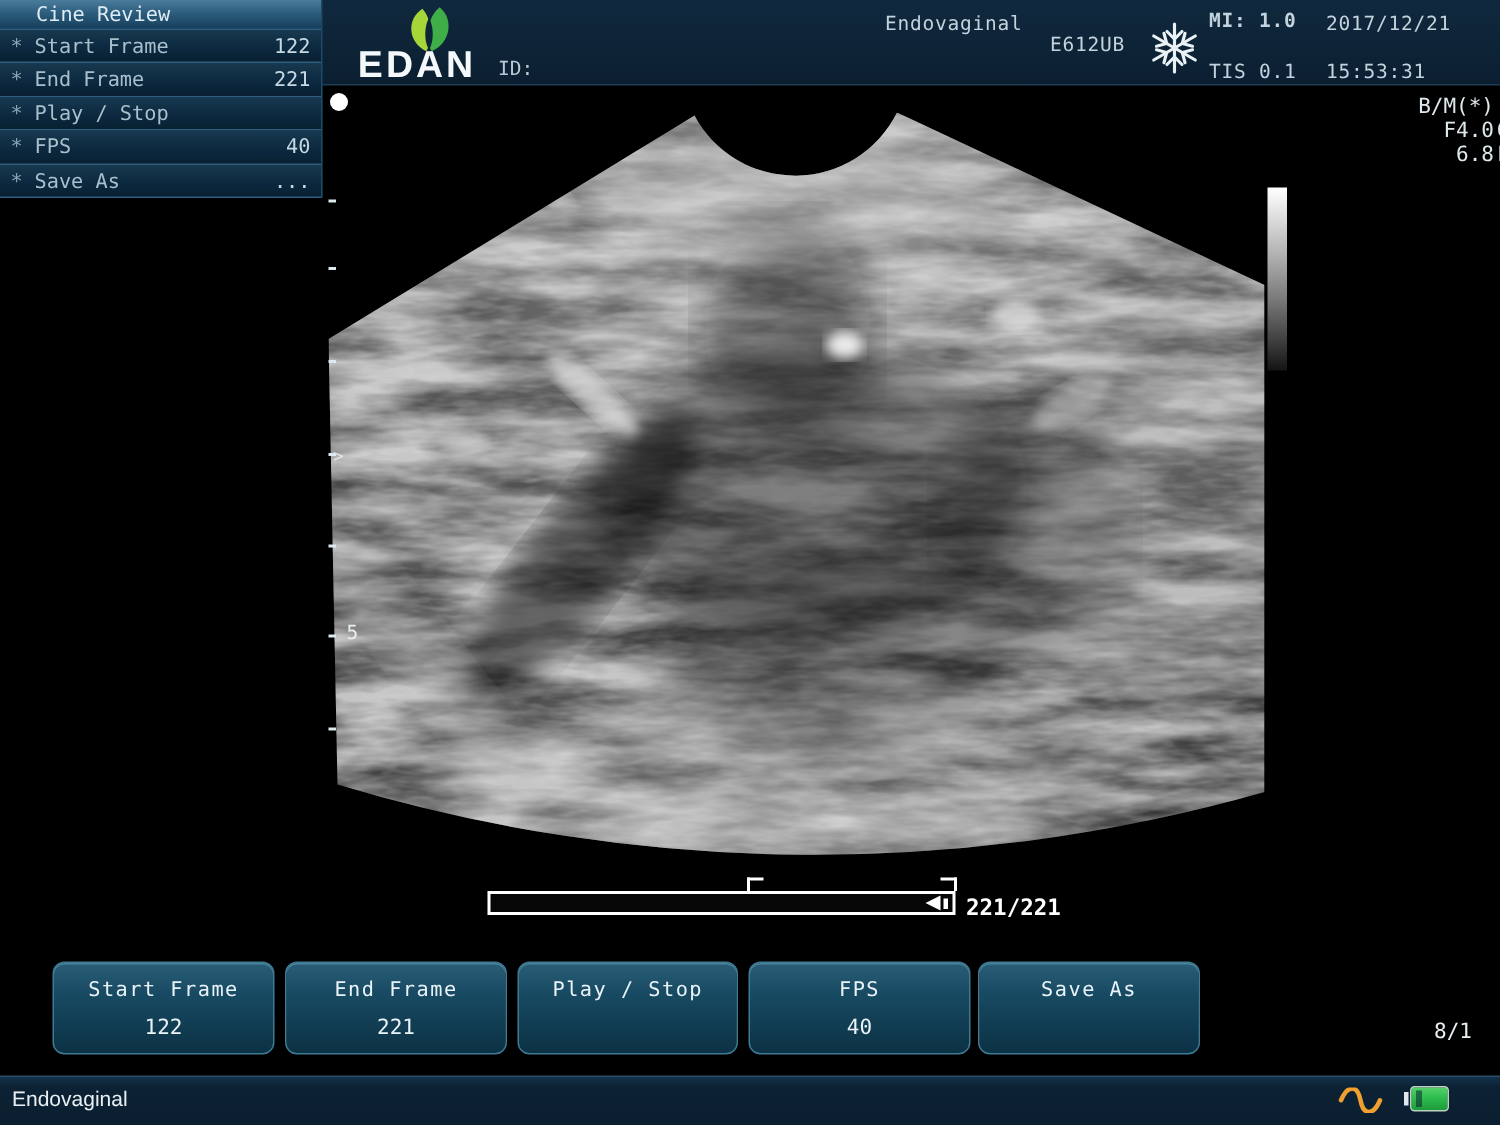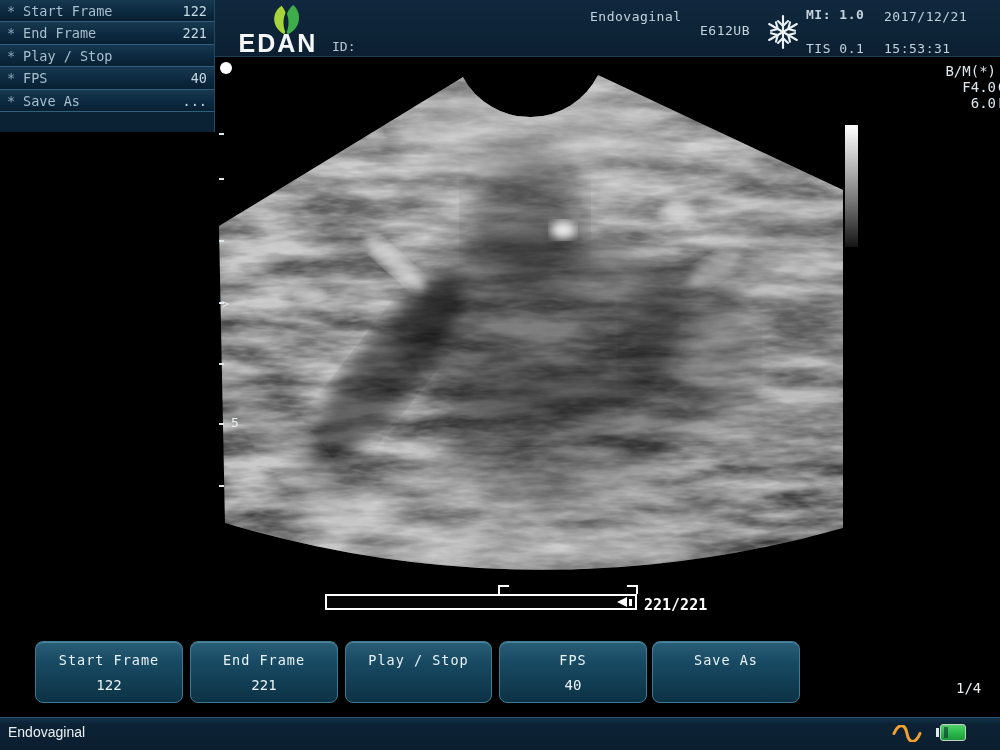--- a/index.html
+++ b/index.html
@@ -155,20 +155,21 @@
         </g>
       </g>
     </svg>
     <div class="tb-text t-mi">MI: 1.0</div>
     <div class="tb-text t-tis">TIS 0.1</div>
     <div class="tb-text t-date">2017/12/21</div>
     <div class="tb-text t-time">15:53:31</div>
   </div>
 
   <div class="menu">
+    <div class="menu-header">Cine Review</div>
 
     <div class="menu-row">
       <span class="bullet">*</span>
       <span class="lbl">Start Frame</span>
       <span class="val">122</span>
     </div>
     <div class="menu-row">
       <span class="bullet">*</span>
       <span class="lbl">End Frame</span>
       <span class="val">221</span>
@@ -255,21 +256,21 @@
 
   <div class="grayscale-bar"></div>
 
   <div class="params">
     <div class="p-row"><span>B/M(*)</span></div>
     <div class="p-row">
       <span>F4.0</span>
       <span class="p-col2">G74</span>
     </div>
     <div class="p-row">
-      <span>6.0</span>
+      <span>6.8</span>
       <span class="p-col2">FR36</span>
     </div>
   </div>
 
   <div class="mark-start"></div>
   <div class="mark-end"></div>
   <div class="scrub-bar"></div>
   <div class="scrub-tri"></div>
   <div class="scrub-pin"></div>
   <div class="frame-counter">221/221</div>
@@ -288,21 +289,21 @@
   </div>
   <div class="btn btn4">
     <div class="b-label">FPS</div>
     <div class="b-value">40</div>
   </div>
   <div class="btn btn5">
     <div class="b-label">Save As</div>
     <div class="b-value"></div>
   </div>
 
-  <div class="page-ind">1/4</div>
+  <div class="page-ind">8/1</div>
 
   <div class="statusbar">
     <div class="status-probe">Endovaginal</div>
   </div>
   <svg class="wave-icon" width="30" height="17" viewBox="0 0 30 17">
     <path d="M2,8.5 C6.5,-2 13,-2 15,8.5 C17,19 23.5,19 28,8.5" stroke="#f0a030" stroke-width="3" fill="none" stroke-linecap="round"></path>
   </svg>
   <div class="battery">
     <div class="nub"></div>
     <div class="body"></div>

